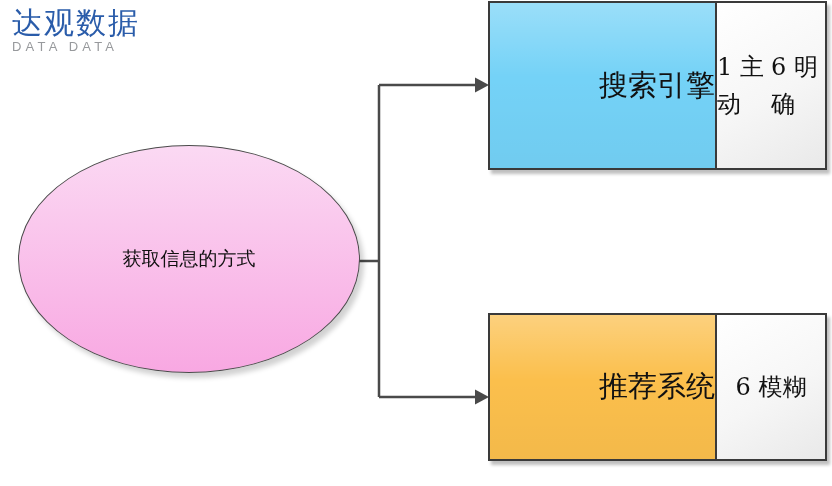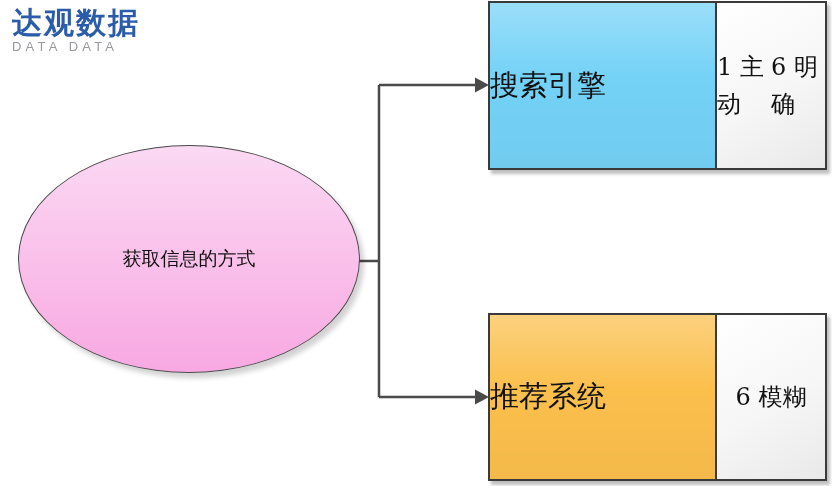--- a/index.html
+++ b/index.html
@@ -3,42 +3,42 @@
 <meta charset="utf-8">
 <style>
   html,body{margin:0;padding:0;}
   body{width:832px;height:486px;overflow:hidden;background:#ffffff;
        font-family:"DejaVu Serif","Liberation Serif",serif;}
   .stage{position:relative;width:832px;height:486px;background:#ffffff;}
 
   
   .logo{position:absolute;left:12px;top:7px;}
   .logo-cn{font-family:"Liberation Sans","DejaVu Sans",sans-serif;
-           font-weight:bold;font-size:30px;line-height:32px;letter-spacing:2px;}
+           font-weight:normal;font-size:30px;line-height:32px;letter-spacing:2px;}
   .logo-en{font-family:"Liberation Sans","DejaVu Sans",sans-serif;
            font-size:13px;line-height:14px;letter-spacing:4.2px;margin-top:1px;}
 
   
   .connectors{position:absolute;left:0;top:0;pointer-events:none;}
 
   
   .ellipse{position:absolute;left:18px;top:145px;width:342px;height:228px;
            border-radius:50%;border:1.5px solid #4a4a4a;box-sizing:border-box;
            box-shadow:4px 5px 5px rgba(0,0,0,0.18);
            display:flex;align-items:center;justify-content:center;
            font-size:19px;color:#111;}
 
   
   .branch-box{position:absolute;left:488px;width:339px;height:169px;
               box-sizing:border-box;border:2px solid #3a3a3a;display:flex;
               box-shadow:3px 4px 3px rgba(0,0,0,0.25);background:#fff;}
   .branch-box.top{top:1px;}
-  .branch-box.bottom{top:313px;height:168px;}
+  .branch-box.bottom{top:313px;height:148px;}
   .box-main{flex:0 0 225px;position:relative;display:flex;align-items:center;
-            justify-content:flex-start;font-size:29px;color:#111;}
+            justify-content:flex-end;font-size:29px;color:#111;}
   .box-main::before{content:"";position:absolute;inset:0;
             background:linear-gradient(180deg,rgba(255,255,255,0.28),rgba(255,255,255,0) 45%,rgba(0,0,0,0.03));}
   .box-main span{position:relative;}
   .box-side{flex:1;border-left:2px solid #3a3a3a;
             background:linear-gradient(150deg,#ffffff 0%,#f6f6f6 55%,#e9e9e9 100%);
             display:flex;align-items:center;justify-content:center;
             font-size:24px;line-height:37px;color:#111;}
 </style>
 </head>
 <body>

